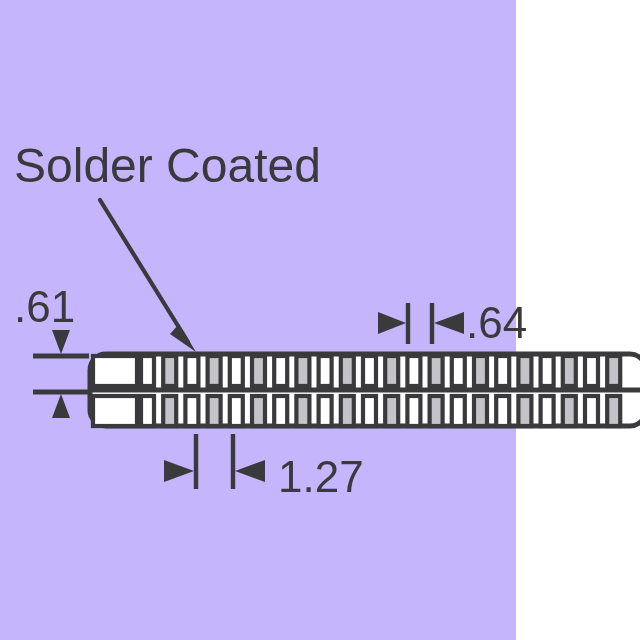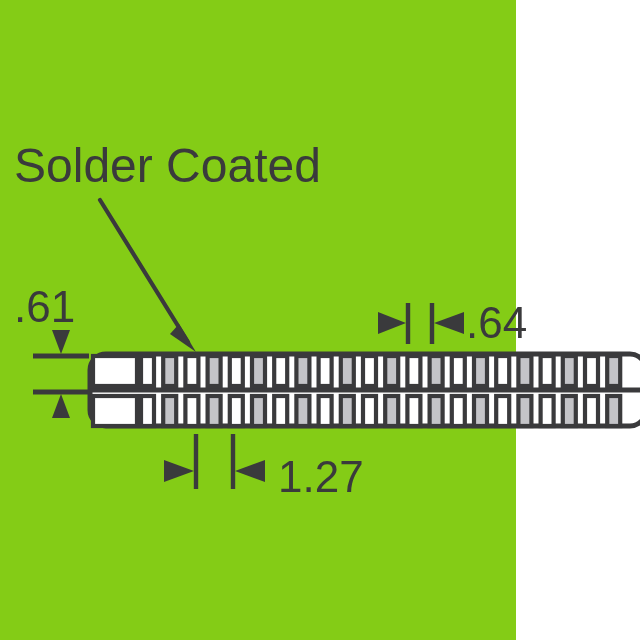--- a/index.html
+++ b/index.html
@@ -12,21 +12,21 @@
     width: 640px;
     height: 640px;
     overflow: hidden;
     font-family: "Liberation Sans", sans-serif;
     color: #3a3a3c;
   }
   #drawing-root {
     position: relative;
     width: 516px;
     height: 640px;
-    background: #84cc16;
+    background: #c4b5fd;
   }
   svg#drawing-canvas {
     position: absolute;
     top: 0;
     left: 0;
     width: 640px;
     height: 640px;
     display: block;
   }
   text {

